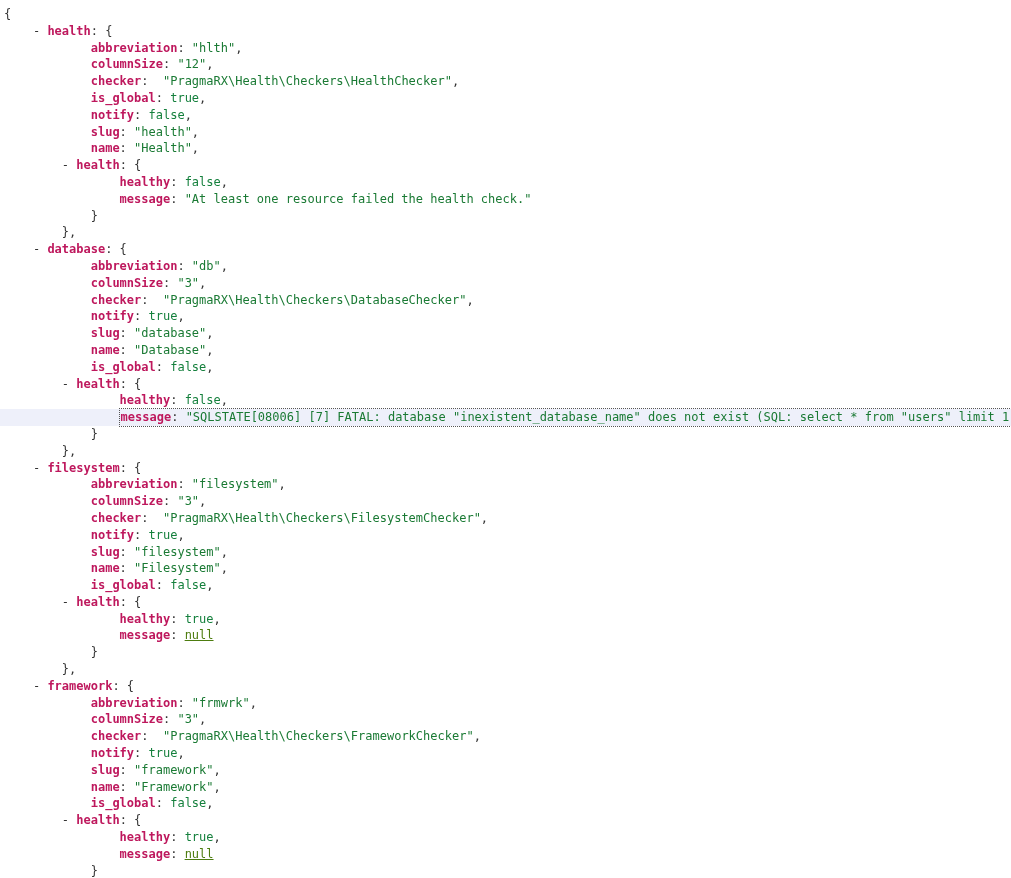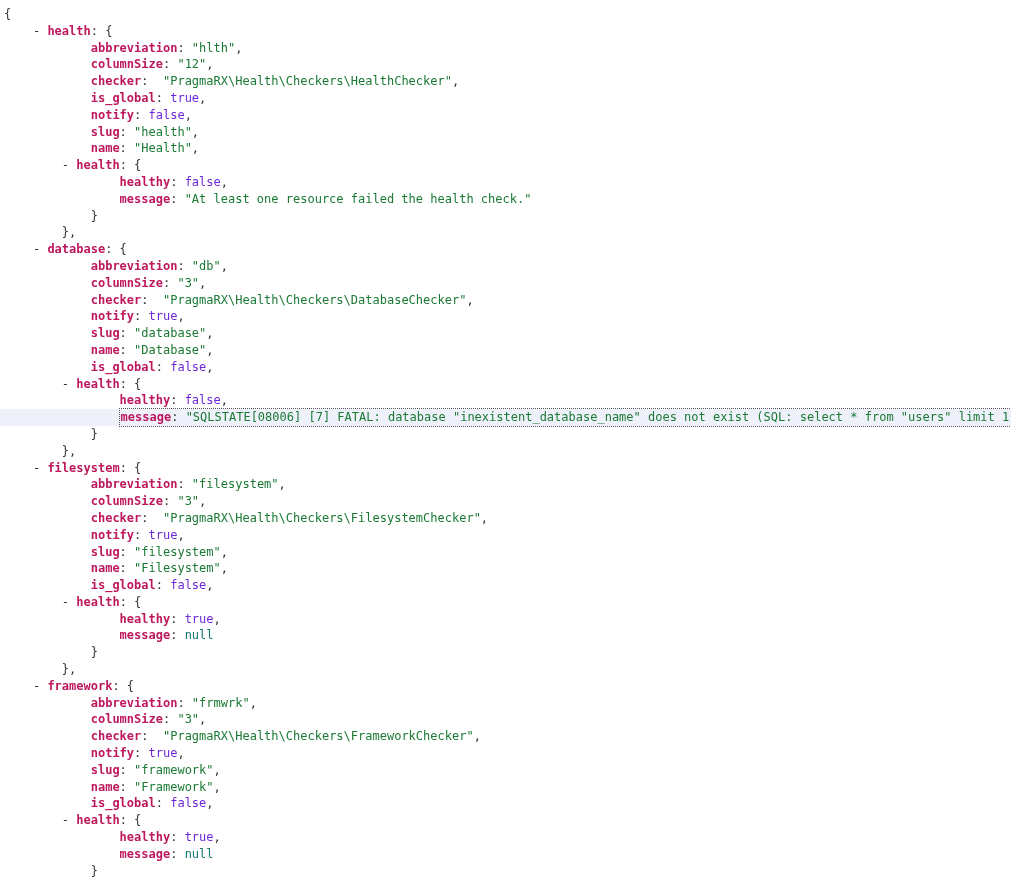--- a/index.html
+++ b/index.html
@@ -23,22 +23,22 @@
   }
   .line {
     height: 16.8px;
     white-space: pre;
     display: block;
     padding-left: 4px;
   }
   
   .k   { color: #be185d; font-weight: bold; }      
   .str { color: #1a7a34; }                          
-  .bool{ color: #6d28d9; text-align: right; }                          
-  .nul { color: #0f766e; }                          
+  .bool{ color: #15803d; text-align: right; }                          
+  .nul { color: #4d7c0f; text-decoration: underline; }                          
   .pun { color: #333333; }                          
   .marker { color: #333333; }                       
 
   
   .line.selected {
     background: #eef0fa;
   }
   .line.selected .sel-box {
     outline: 1px dotted #555555;
     background: #eef0fa;

